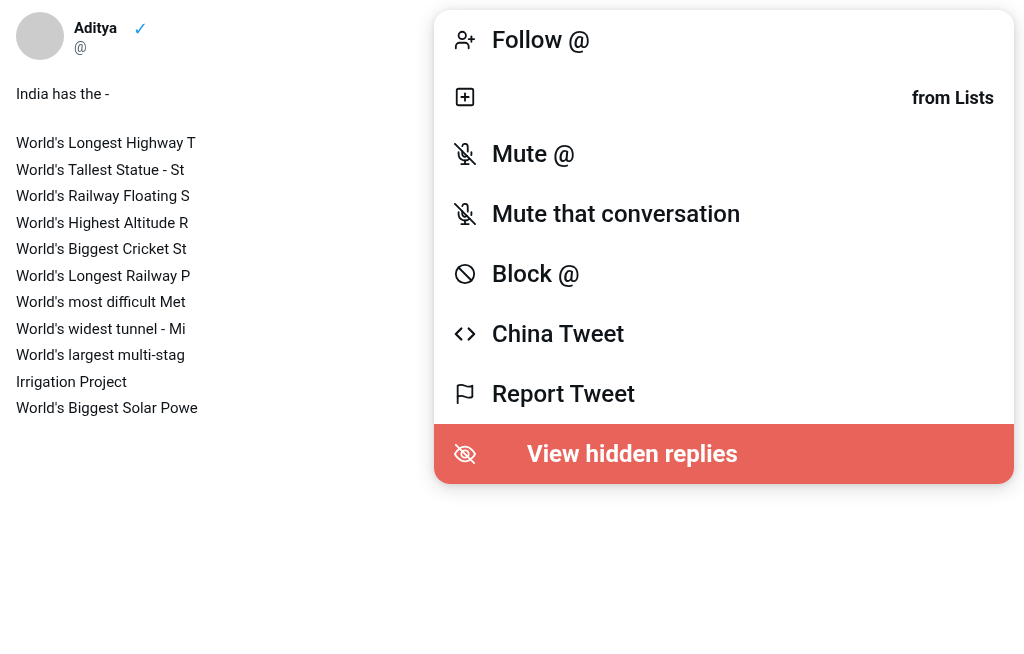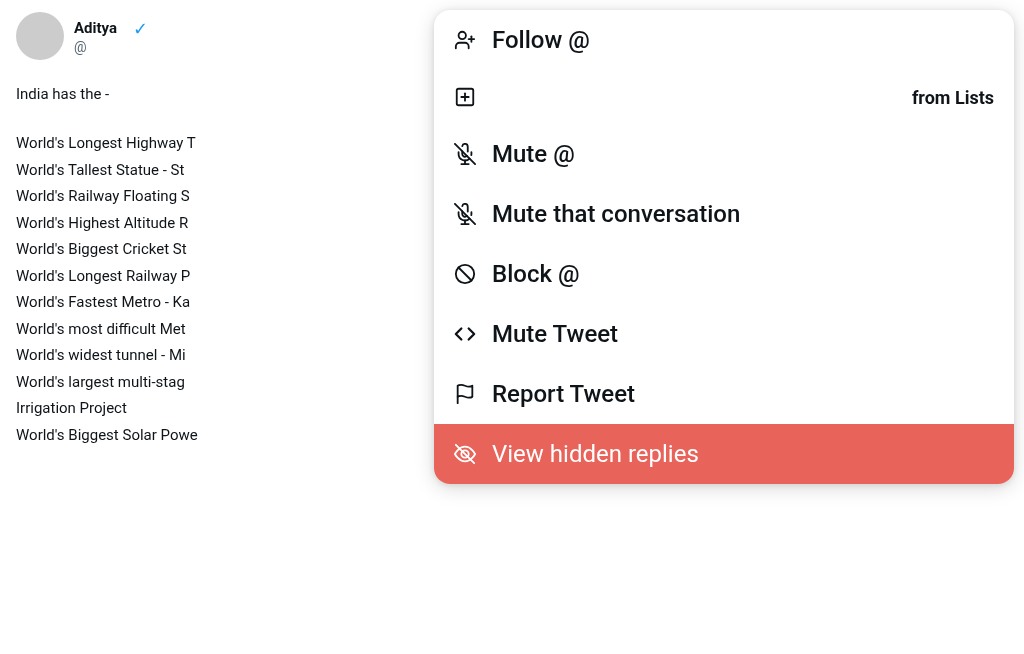--- a/index.html
+++ b/index.html
@@ -112,21 +112,22 @@
       color: #0f1419;
       margin-left: auto;
     }
 
     .menu-item-red {
       background: #e8635a;
     }
 
     .menu-item-red .menu-item-text {
       color: #fff;
-      font-weight: 400;
+      font-weight: 700;
+      margin-left: 35px;
     }
 
     .menu-item-red .menu-item-icon {
       color: #fff;
     }
 
     
     svg {
       width: 22px;
       height: 22px;
@@ -150,21 +151,20 @@
 
   <div class="tweet-content">
     <p>India has the -</p>
     <br>
     <p>World's Longest Highway T</p>
     <p>World's Tallest Statue - St</p>
     <p>World's Railway Floating S</p>
     <p>World's Highest Altitude R</p>
     <p>World's Biggest Cricket St</p>
     <p>World's Longest Railway P</p>
-    <p>World's Fastest Metro - Ka</p>
     <p>World's most difficult Met</p>
     <p>World's widest tunnel - Mi</p>
     <p>World's largest multi-stag</p>
     <p>Irrigation Project</p>
     <p>World's Biggest Solar Powe</p>
   </div>
 
   <div class="dropdown-menu">
 
     <div class="menu-item">
@@ -226,21 +226,21 @@
       <span class="menu-item-text">Block @</span>
     </div>
 
     <div class="menu-item">
       <div class="menu-item-icon">
         <svg viewBox="0 0 24 24" fill="none" stroke="currentColor" stroke-width="2.5" stroke-linecap="round" stroke-linejoin="round">
           <polyline points="16 18 22 12 16 6"></polyline>
           <polyline points="8 6 2 12 8 18"></polyline>
         </svg>
       </div>
-      <span class="menu-item-text">Mute Tweet</span>
+      <span class="menu-item-text">China Tweet</span>
     </div>
 
     <div class="menu-item">
       <div class="menu-item-icon">
         <svg viewBox="0 0 24 24" fill="none" stroke="currentColor" stroke-width="2" stroke-linecap="round" stroke-linejoin="round">
           <path d="M4 15s1-1 4-1 5 2 8 2 4-1 4-1V3s-1 1-4 1-5-2-8-2-4 1-4 1z"></path>
           <line x1="4" y1="22" x2="4" y2="15"></line>
         </svg>
       </div>
       <span class="menu-item-text">Report Tweet</span>

